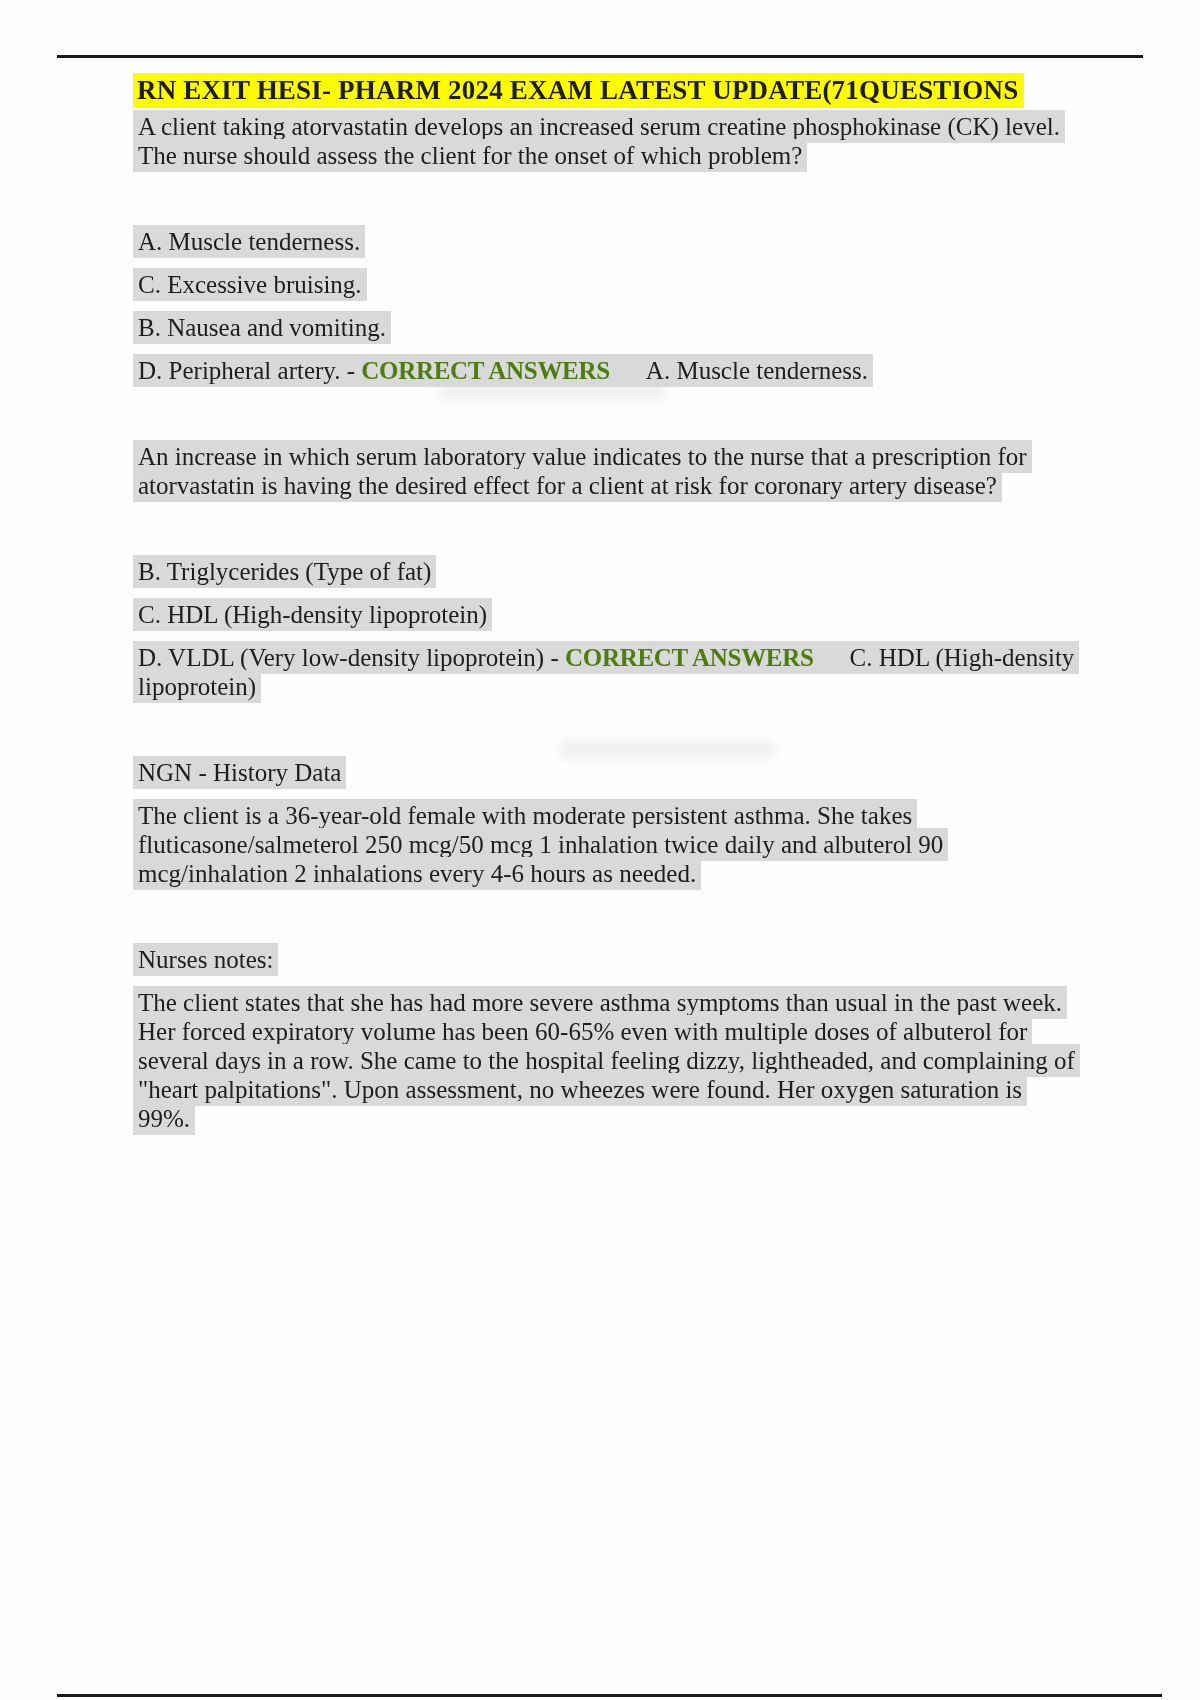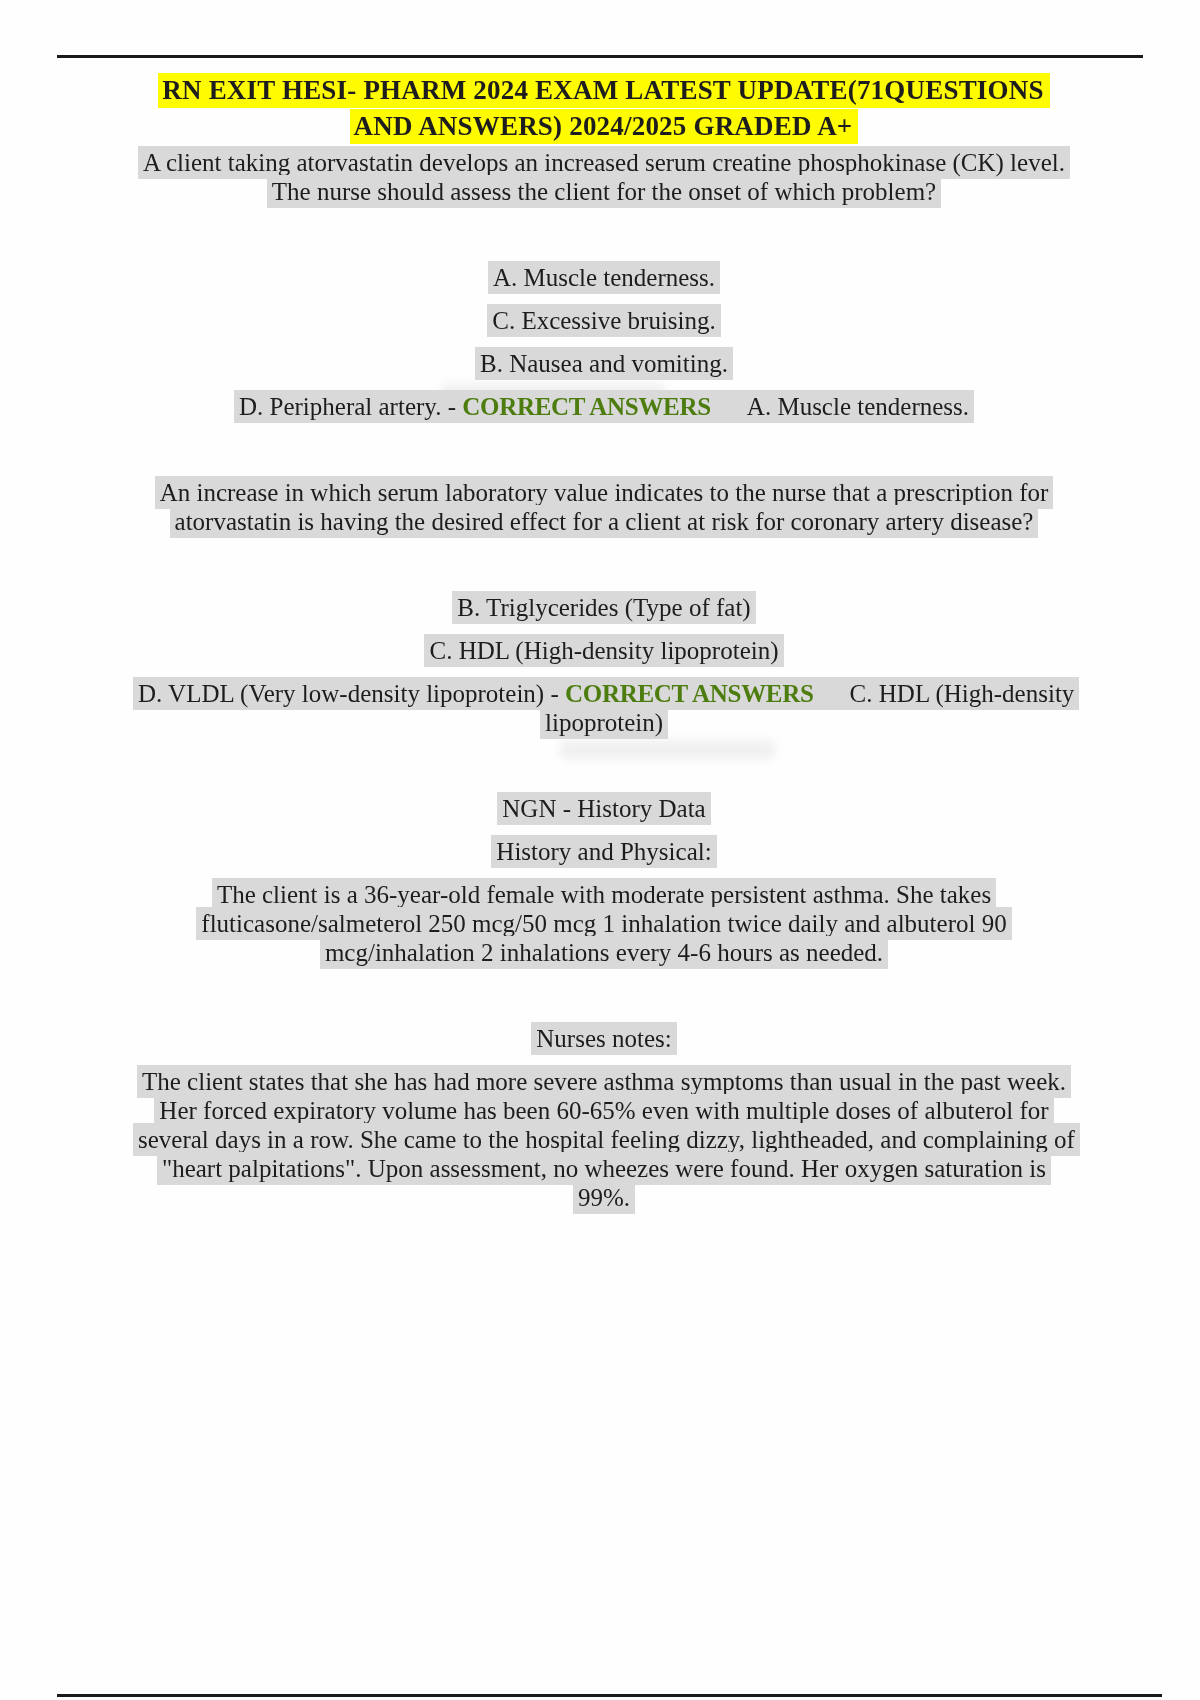--- a/index.html
+++ b/index.html
@@ -1,15 +1,15 @@
 <!DOCTYPE html>
 <html><head>
 <meta charset="utf-8">
 <style>
-  * { margin: 0; padding: 0; box-sizing: border-box; text-align: center; }
+  * { margin: 0; padding: 0; box-sizing: border-box; }
   html, body { background: #ffffff; }
   .page {
     position: relative;
     width: 1200px;
     height: 1700px;
     background: #fefefe;
     font-family: "Liberation Serif", serif;
     color: #1d1d1d;
     overflow: hidden;
   }
@@ -81,21 +81,20 @@
 <div class="page">
 
   <div class="top-rule"></div>
   <div class="smudge smudge-1"></div>
   <div class="smudge smudge-2"></div>
 
   <div class="content">
 
     <h1 class="title">
       <div class="title-line"><span class="hl-yellow">RN EXIT HESI- PHARM 2024 EXAM LATEST UPDATE(71QUESTIONS</span></div>
-      <div class="title-line"><span class="hl-yellow">AND ANSWERS) 2024/2025 GRADED A+</span></div>
     </h1>
 
     <p class="para"><span class="hl">A client taking atorvastatin develops an increased serum creatine phosphokinase (CK) level. The nurse should assess the client for the onset of which problem?</span></p>
 
     <div class="spacer"></div>
 
     <p class="para"><span class="hl">A. Muscle tenderness.</span></p>
     <p class="para"><span class="hl">C. Excessive bruising.</span></p>
     <p class="para"><span class="hl">B. Nausea and vomiting.</span></p>
 
@@ -110,21 +109,20 @@
 
     <p class="para"><span class="hl">B. Triglycerides (Type of fat)</span></p>
     <p class="para"><span class="hl">C. HDL (High-density lipoprotein)</span></p>
 
     <p class="para"><span class="hl"><span>D. VLDL (Very low-density lipoprotein) -</span>
 <span class="red">CORRECT ANSWERS</span><span class="tab"></span><span>C. HDL (High-density lipoprotein)</span></span></p>
 
     <div class="spacer"></div>
 
     <p class="para"><span class="hl">NGN - History Data</span></p>
-    <p class="para"><span class="hl">History and Physical:</span></p>
     <p class="para"><span class="hl">The client is a 36-year-old female with moderate persistent asthma. She takes fluticasone/salmeterol 250 mcg/50 mcg 1 inhalation twice daily and albuterol 90 mcg/inhalation 2 inhalations every 4-6 hours as needed.</span></p>
 
     <div class="spacer"></div>
 
     <p class="para"><span class="hl">Nurses notes:</span></p>
     <p class="para"><span class="hl">The client states that she has had more severe asthma symptoms than usual in the past week. Her forced expiratory volume has been 60-65% even with multiple doses of albuterol for several days in a row. She came to the hospital feeling dizzy, lightheaded, and complaining of "heart palpitations". Upon assessment, no wheezes were found. Her oxygen saturation is 99%.</span></p>
 
   </div>
 
   <div class="bottom-rule"></div>

